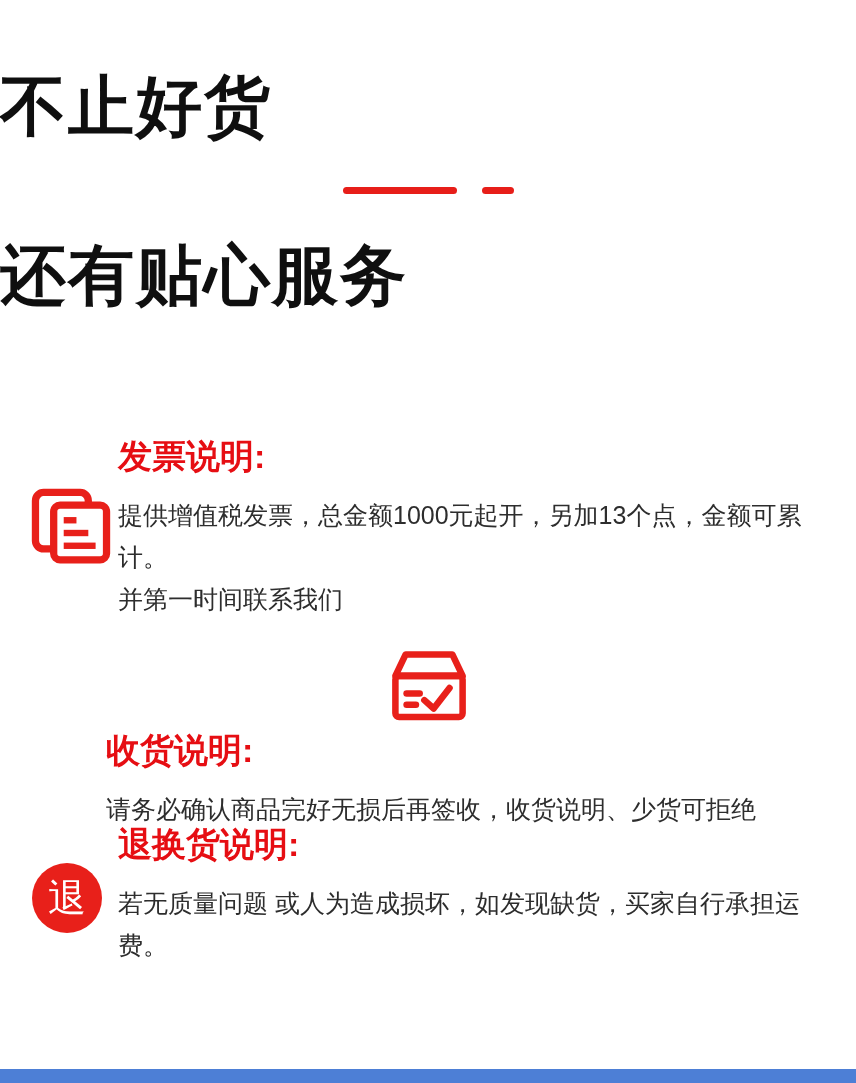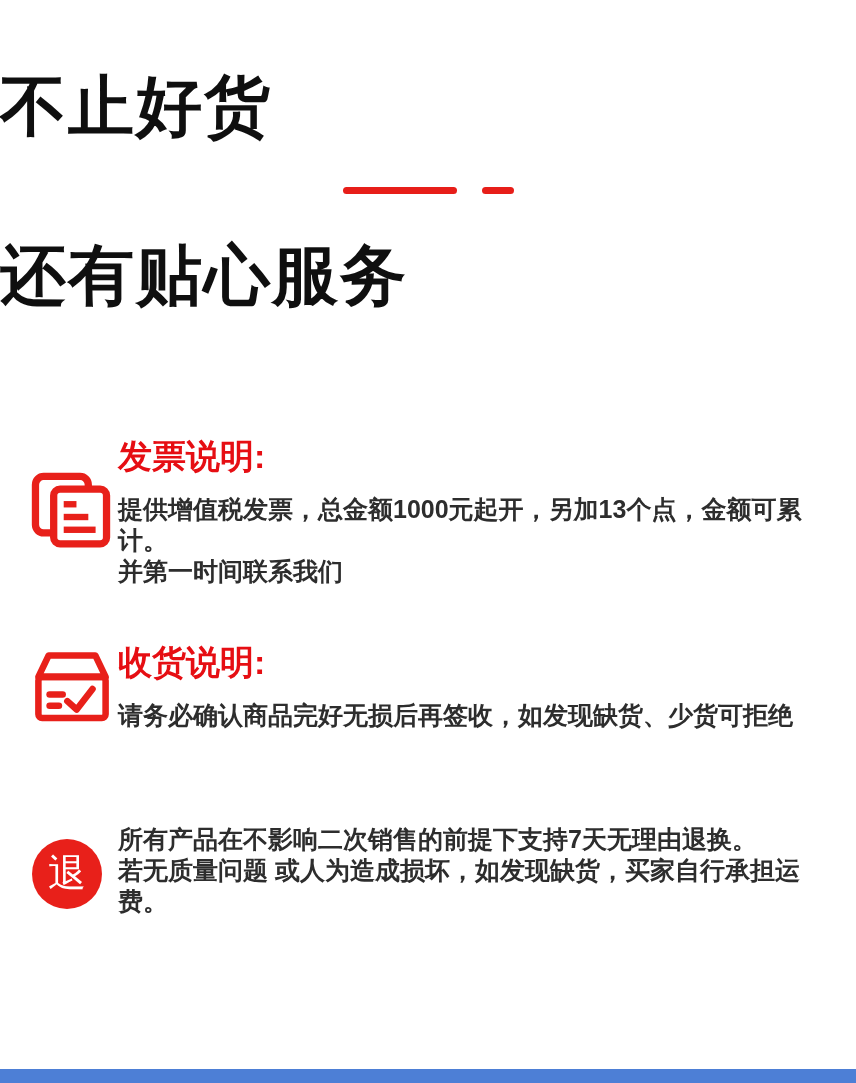--- a/index.html
+++ b/index.html
@@ -29,34 +29,34 @@
   }
   .divider .d-long  { width: 114px; height: 7px; background: #e71e19; border-radius: 4px; }
   .divider .d-short { width: 32px;  height: 7px; background: #e71e19; border-radius: 4px; }
 
   
   .svc {
     position: absolute; left: 30px; right: 24px;
     display: flex; align-items: center;
   }
   .svc.s1 { top: 436px; }
-  .svc.s2 { top: 642px; }
+  .svc.s2 { top: 642px; flex-direction: column; }
   .svc.s3 { top: 824px; }
 
   .icon-col { width: 88px; flex: 0 0 88px; }
   .icon-col svg { display: block; }
 
   .svc-heading {
     font-size: 34px; font-weight: 700;
     color: #e60e13; line-height: 40px;
     margin-bottom: 18px;
   }
   .svc-line {
     font-size: 25px; color: #2d2d2d;
-    line-height: 31px; font-weight: 700;
+    line-height: 42px; font-weight: 400;
   }
 
   
   .badge {
     width: 70px; height: 70px; border-radius: 50%;
     background: #e8201a; color: #ffffff;
     display: flex; align-items: center; justify-content: center;
     font-size: 38px; font-weight: 400;
     margin-top: 6px; margin-left: 2px;
   }
@@ -104,29 +104,29 @@
       <svg width="84" height="84" viewBox="0 0 90 90" fill="none" style="margin-top:4px;">
         <polygon points="9,32 20,9 70,9 81,32" stroke="#e8201a" stroke-width="7" stroke-linejoin="round" fill="none"></polygon>
         <rect x="9" y="32" width="72" height="44" rx="4" stroke="#e8201a" stroke-width="7" fill="none"></rect>
         <line x1="21" y1="51" x2="35" y2="51" stroke="#e8201a" stroke-width="7" stroke-linecap="round"></line>
         <line x1="21" y1="63" x2="31" y2="63" stroke="#e8201a" stroke-width="7" stroke-linecap="round"></line>
         <polyline points="40,58 50,67 67,45" stroke="#e8201a" stroke-width="7" stroke-linecap="round" stroke-linejoin="round" fill="none"></polyline>
       </svg>
     </div>
     <div class="svc-text">
       <div class="svc-heading">收货说明:</div>
-      <div class="svc-line">请务必确认商品完好无损后再签收，如发现缺货、少货可拒绝</div>
+      <div class="svc-line">请务必确认商品完好无损后再签收，收货说明、少货可拒绝</div>
     </div>
   </section>
 
   <section class="svc s3">
     <div class="icon-col">
       <div class="badge">退</div>
     </div>
     <div class="svc-text">
-      <div class="svc-line">所有产品在不影响二次销售的前提下支持7天无理由退换。</div>
+      <div class="svc-heading">退换货说明:</div>
       <div class="svc-line">若无质量问题 或人为造成损坏，如发现缺货，买家自行承担运费。</div>
     </div>
   </section>
 
   <div class="footer-bar"></div>
 
 </div>
 
 </body></html>

